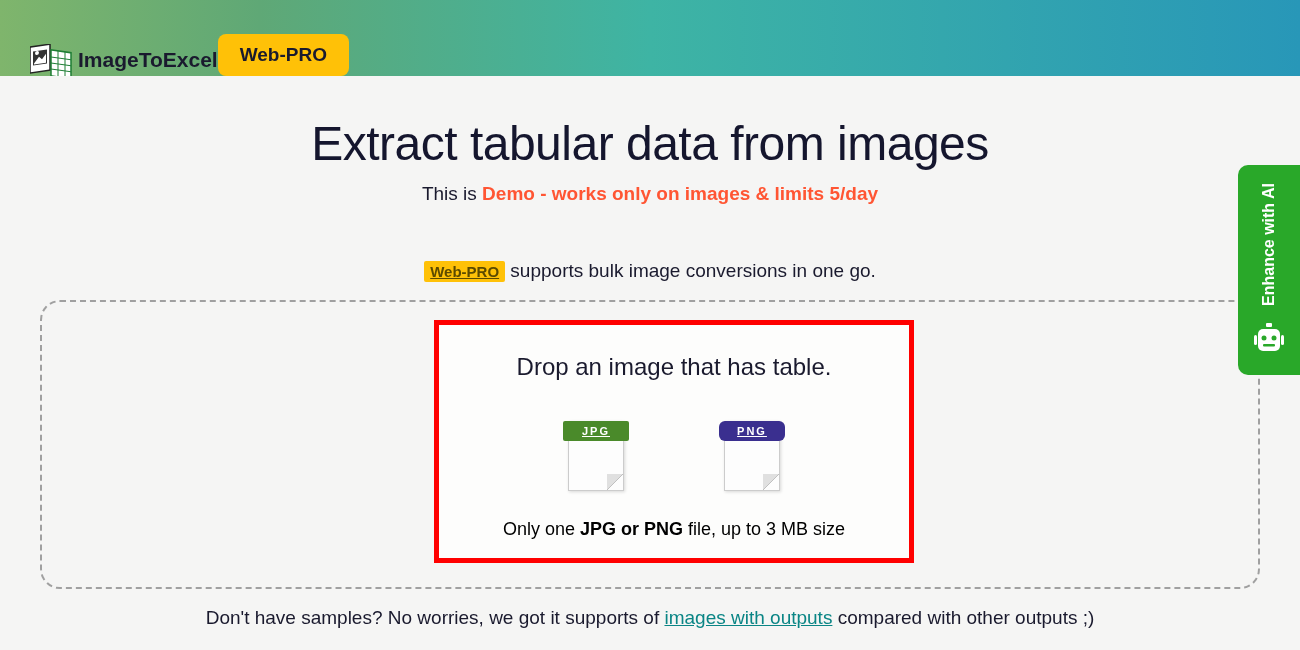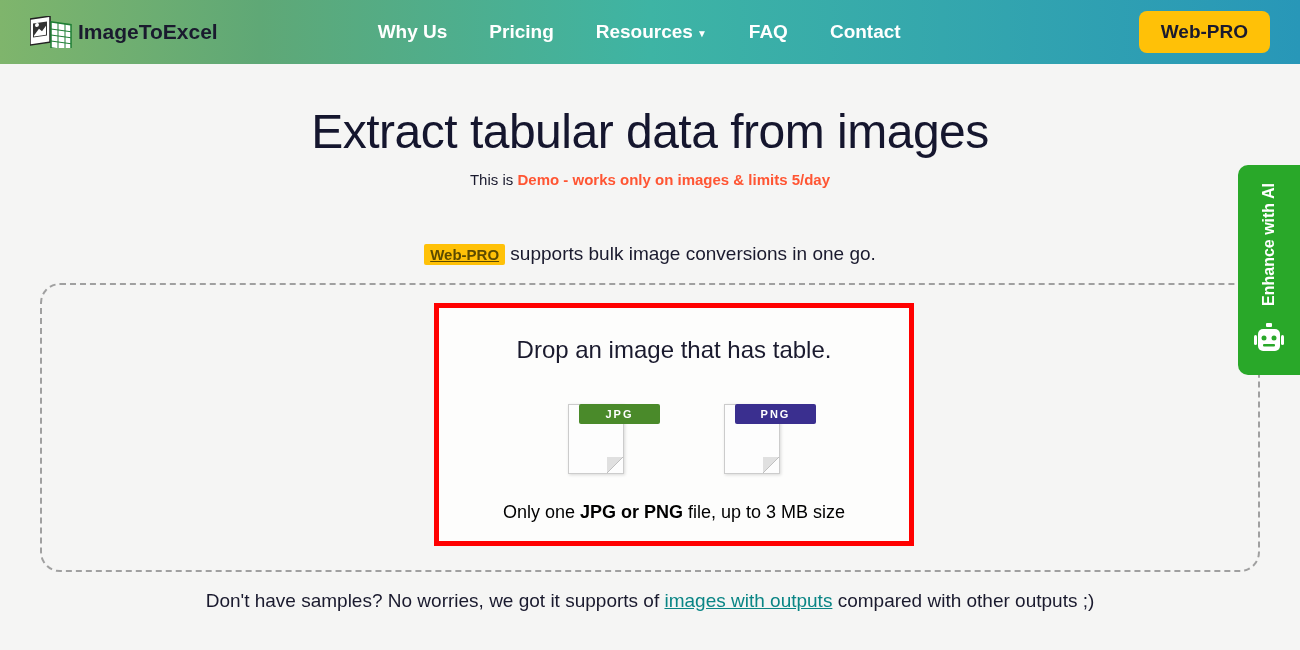--- a/index.html
+++ b/index.html
@@ -9,24 +9,24 @@
     }
     body {
       font-family: -apple-system, BlinkMacSystemFont, 'Segoe UI', Helvetica, Arial, sans-serif;
       background: #f5f5f4;
       width: 1300px;
       height: 650px;
       overflow: hidden;
       position: relative;
     }
     .header {
-      height: 64px;
+      height: 76px;
       background: linear-gradient(90deg, #7fb56c 0%, #5fa876 20%, #3eb4a4 50%, #2897b8 100%);
       display: flex;
-      align-items: center;
+      align-items: flex-end;
       padding: 0 30px;
     }
     .logo {
       display: flex;
       align-items: center;
       gap: 6px;
     }
     .logo-icon {
       width: 42px;
       height: 32px;
@@ -71,21 +71,21 @@
       text-align: center;
     }
     .title {
       font-size: 48px;
       font-weight: 400;
       color: #15162e;
       margin-bottom: 12px;
       letter-spacing: -0.5px;
     }
     .subtitle {
-      font-size: 15px;
+      font-size: 19px;
       color: #1a1a2e;
     }
     .subtitle-highlight {
       color: #ff5533;
       font-weight: 600;
     }
     .webpro-info {
       margin-top: 55px;
       font-size: 19px;
       color: #1a1a2e;
@@ -146,34 +146,35 @@
       position: absolute;
       bottom: 0;
       right: 0;
       width: 16px;
       height: 16px;
       background: linear-gradient(135deg, #e0e0e0 0%, #e0e0e0 48%, #c0c0c0 50%, transparent 52%);
     }
     .file-label {
       position: absolute;
       top: 12px;
-      left: 16px;
-      width: 81px;
+      left: 0;
+      width: 66px;
       height: 20px;
       display: flex;
       align-items: center;
       justify-content: center;
       font-size: 11px;
       font-weight: 700;
       color: #fff;
       letter-spacing: 2px;
       border-radius: 2px;
+      text-decoration: underline;
     }
     .jpg-label { background: #4a8a2a; }
-    .png-label { background: #3a2f8f; }
+    .png-label { background: #3a2f8f; border-radius: 6px; }
     .drop-note {
       font-size: 18px;
       color: #000000;
     }
     .drop-note strong {
       font-weight: 700;
     }
     .bottom-text {
       margin-top: 18px;
       font-size: 19px;
@@ -227,30 +228,20 @@
         <polygon points="4,20 9,14 12,17 16,12 16,21 4,21" fill="#fff" transform="skewY(-8)"></polygon>
         <rect x="21" y="3" width="20" height="26" fill="#fff" stroke="#1e7e34" stroke-width="1.5" transform="skewY(8)"></rect>
         <line x1="21" y1="10" x2="41" y2="10" stroke="#1e7e34" stroke-width="1" transform="skewY(8)"></line>
         <line x1="21" y1="16" x2="41" y2="16" stroke="#1e7e34" stroke-width="1" transform="skewY(8)"></line>
         <line x1="21" y1="22" x2="41" y2="22" stroke="#1e7e34" stroke-width="1" transform="skewY(8)"></line>
         <line x1="28" y1="3" x2="28" y2="29" stroke="#1e7e34" stroke-width="1" transform="skewY(8)"></line>
         <line x1="35" y1="3" x2="35" y2="29" stroke="#1e7e34" stroke-width="1" transform="skewY(8)"></line>
       </svg>
     </div>
     <span class="logo-text">ImageToExcel</span>
-  </div>
-  <div class="nav">
-    <div class="nav-item">Why Us</div>
-    <div class="nav-item">Pricing</div>
-    <div class="nav-item">
-      <span>Resources</span>
-      <span class="nav-caret">▼</span>
-    </div>
-    <div class="nav-item">FAQ</div>
-    <div class="nav-item">Contact</div>
   </div>
   <button class="webpro-btn">Web-PRO</button>
 </div>
 
 <div class="main">
   <h1 class="title">Extract tabular data from images</h1>
   <div class="subtitle">
     <span>This is </span>
     <span class="subtitle-highlight">Demo - works only on images &amp; limits 5/day</span>
   </div>

